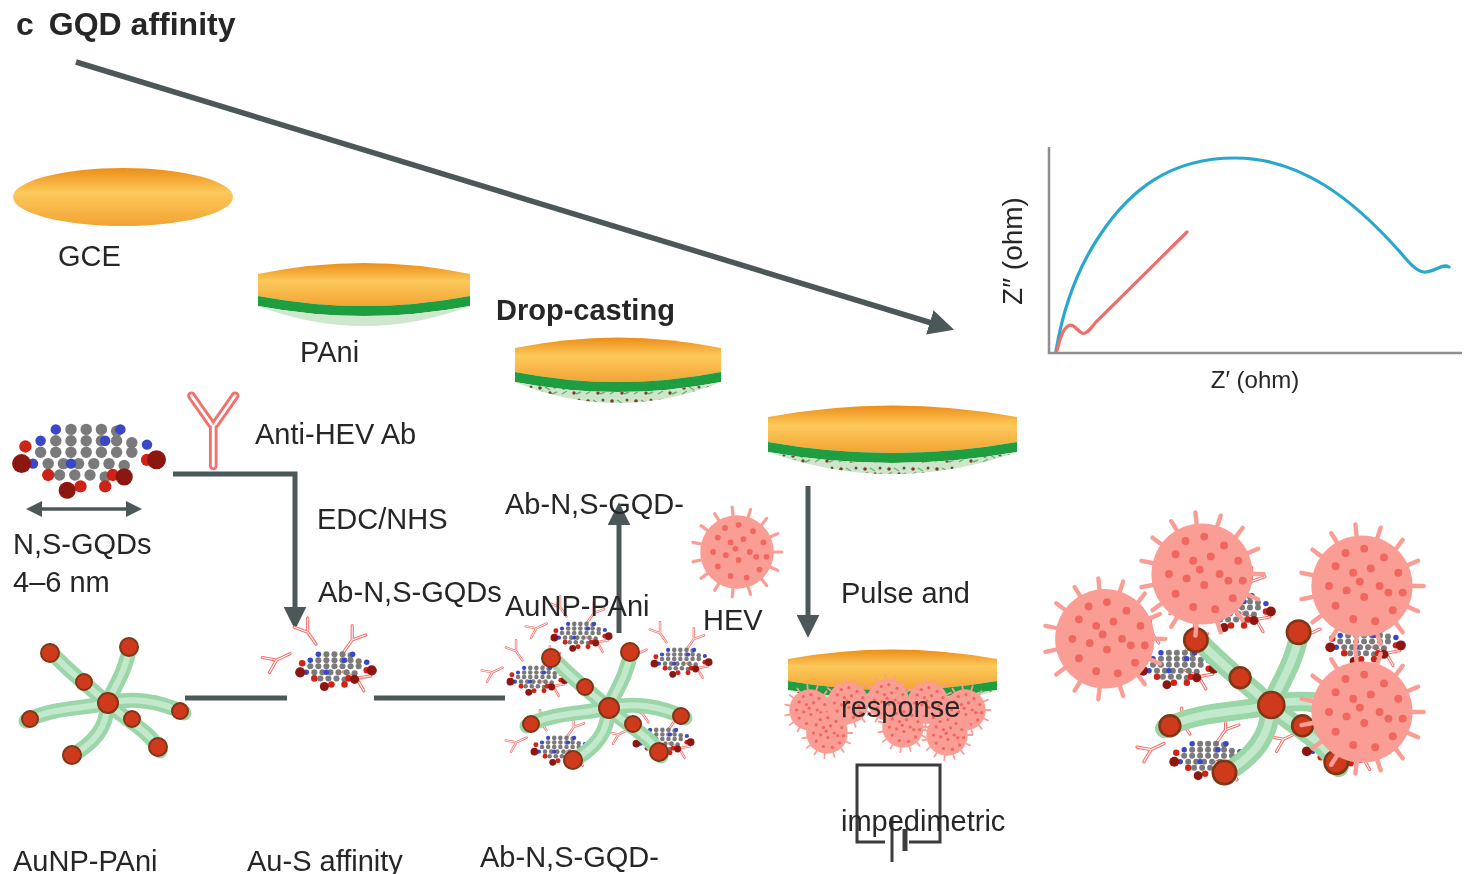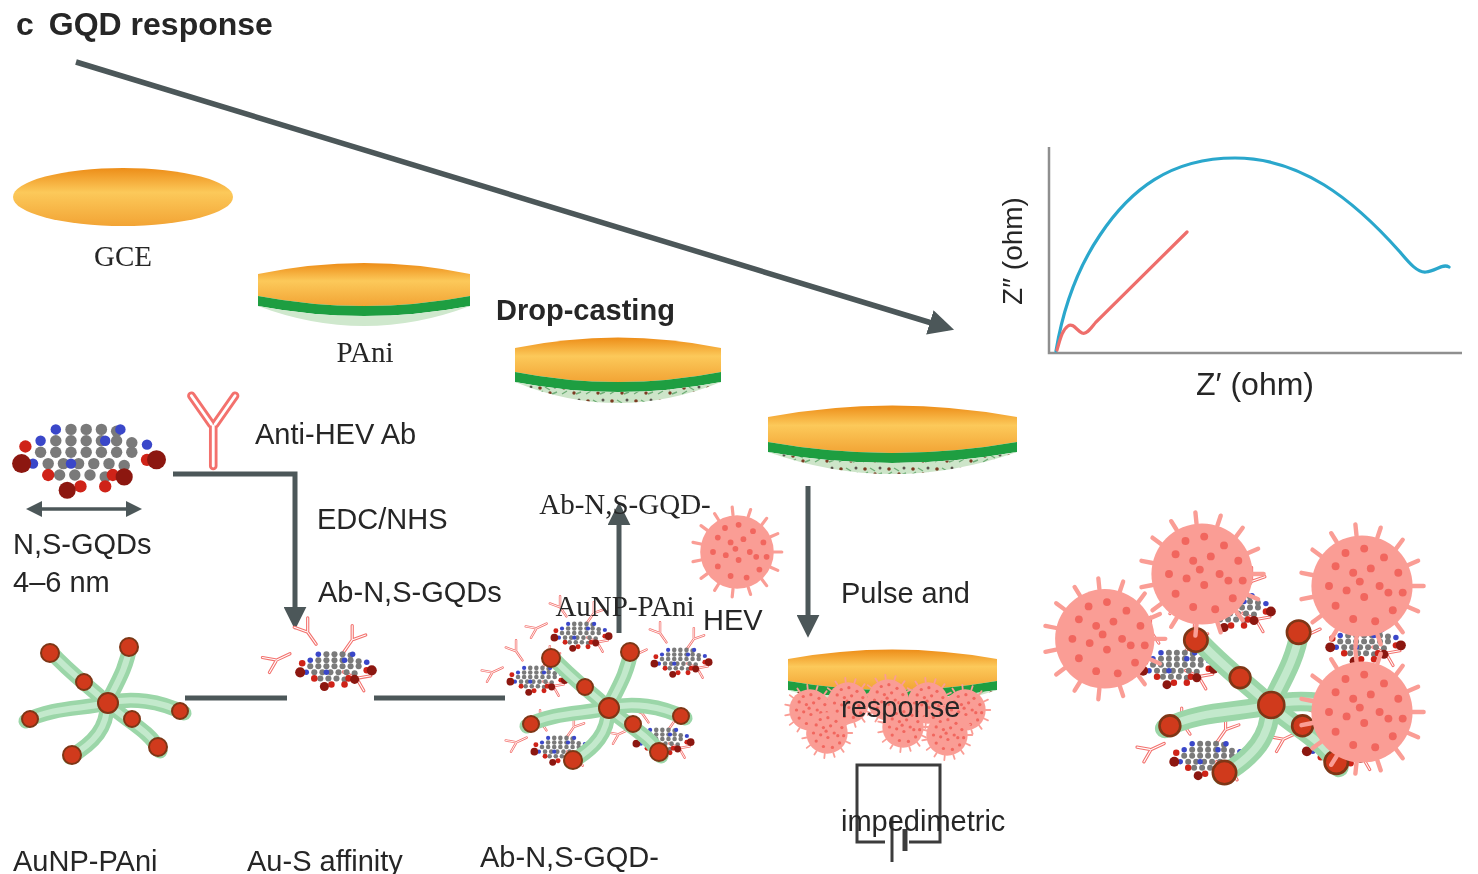--- a/index.html
+++ b/index.html
@@ -1,26 +1,26 @@
 <!DOCTYPE html>
 <html style="--text: #262626; --arrow: #4c5759; --axis: #8f8f8f; --gold_top: #ed8d18; --gold_mid: #fcc95a; --gold_bottom: #f2a435; --pani_green: #1e9e41; --pani_light_green: #cfe8cd; --hev_body: #fa9d95; --hev_dot: #f1665e; --antibody_red: #f3716d; --curve_blue: #2aa7cc; --curve_red: #ee6e6b; --tube_green: #9bd6a8; --aunp_red: #d03a1c; --circuit: #3c3c3c;"><head>
 <meta charset="utf-8">
 <style>
   html,body{margin:0;padding:0;background:#ffffff;}
   .stage{position:relative;width:1478px;height:874px;background:#fff;overflow:hidden;
          font-family:"Liberation Sans", sans-serif;}
   .art{position:absolute;left:0;top:0;}
   .lbl{position:absolute;font-size:29px;line-height:32px;color:var(--text,#262626);white-space:pre;}
-  .center{text-align:center;font-family:Liberation Serif, serif;}
+  .center{text-align:left;}
   .title{position:absolute;left:16px;top:6px;font-size:32px;font-weight:bold;color:var(--text,#262626);display:flex;gap:15px;}
   .twoline{line-height:34px;}
   .threeline{line-height:38px;}
   .ylab{position:absolute;left:903px;top:235px;width:220px;font-size:28px;text-align:center;
         transform:rotate(-90deg);color:var(--text,#262626);}
-  .xlab{position:absolute;left:1150px;top:366px;width:210px;font-size:32px;text-align:center;color:var(--text,#262626);}
+  .xlab{position:absolute;left:1150px;top:366px;width:210px;font-size:24px;text-align:center;color:var(--text,#262626);}
 </style>
 </head>
 <body>
 
 <div class="stage">
 
   <svg class="art" width="1478" height="874" viewBox="0 0 1478 874">
     <defs>
       <linearGradient id="gold" x1="0" y1="0" x2="0" y2="1">
         <stop offset="0" stop-color="#ed8d18"></stop>
@@ -257,21 +257,21 @@
 
     <g>
       <path d="M1049,147 L1049,353 L1462,353" fill="none" stroke="#8f8f8f" stroke-width="2.5"></path>
       <path d="M1056,351 C1062,315 1075,272 1100,235 C1130,190 1170,158 1235,158 C1300,158 1352,198 1400,252 C1410,264 1418,273 1426,272 C1436,271 1443,263 1449,267" fill="none" stroke="#2aa7cc" stroke-width="3.2" stroke-linecap="round"></path>
       <path d="M1057,350 C1060,340 1062,330 1068,326 C1073,322 1077,331 1082,333 C1087,335 1091,328 1096,322 L1187,232" fill="none" stroke="#ee6e6b" stroke-width="3.2" stroke-linecap="round"></path>
     </g>
   </svg>
 
   <div class="title">
     <span>c</span>
-    <span>GQD response</span>
+    <span>GQD affinity</span>
   </div>
 
   <div class="lbl center" style="left:58px;top:240px;width:130px;">GCE</div>
   <div class="lbl center" style="left:300px;top:336px;width:130px;">PAni</div>
   <div class="lbl" style="left:496px;top:294px;font-weight:bold;">Drop-casting</div>
 
   <div class="lbl center twoline" style="left:505px;top:419px;width:240px;">
     <div>Ab-N,S-GQD-</div>
     <div>AuNP-PAni</div>
   </div>

